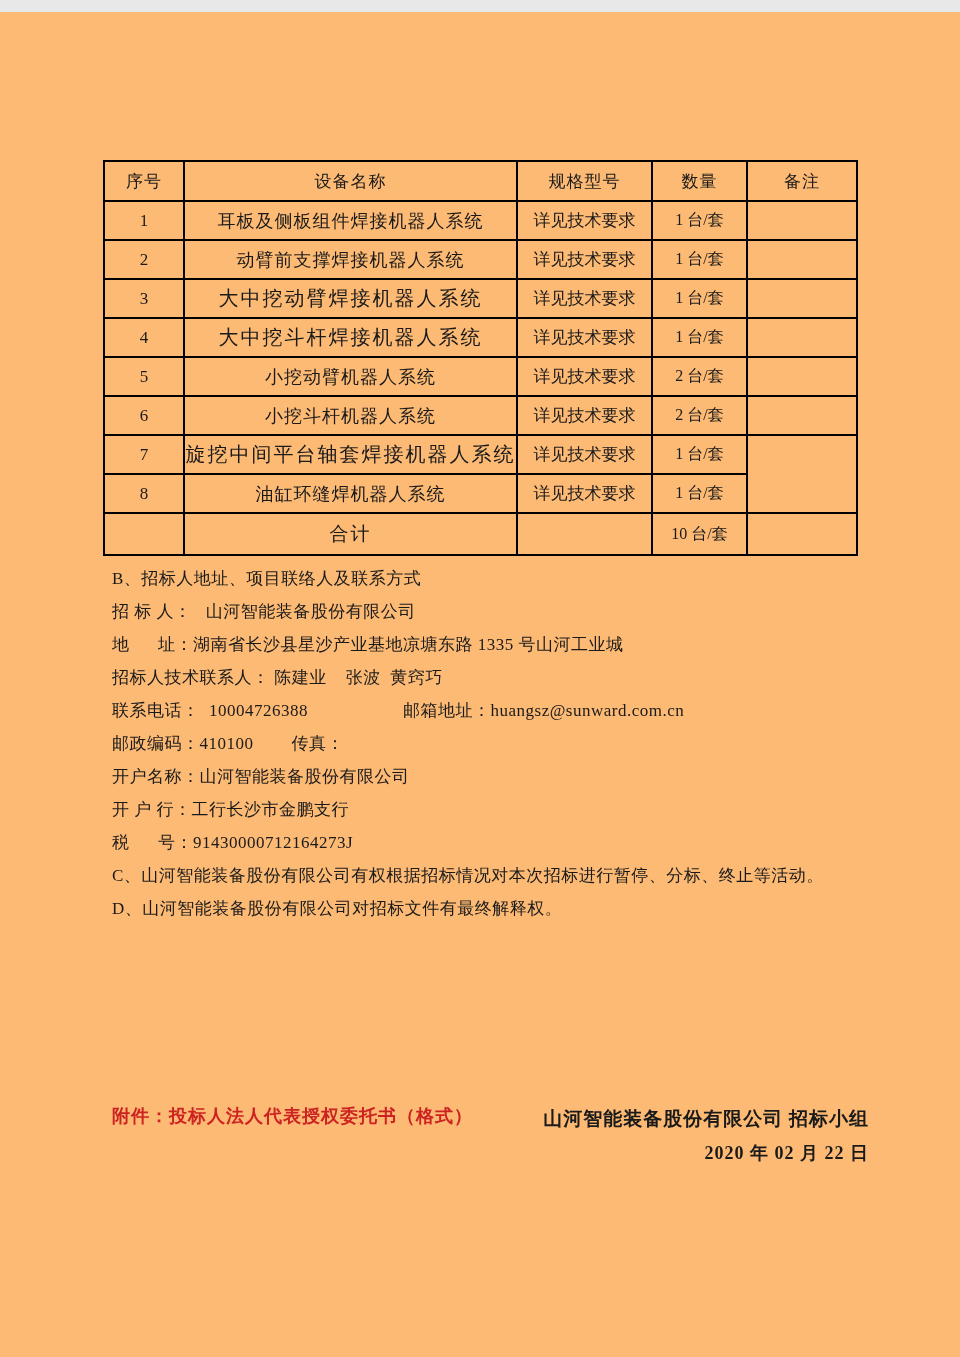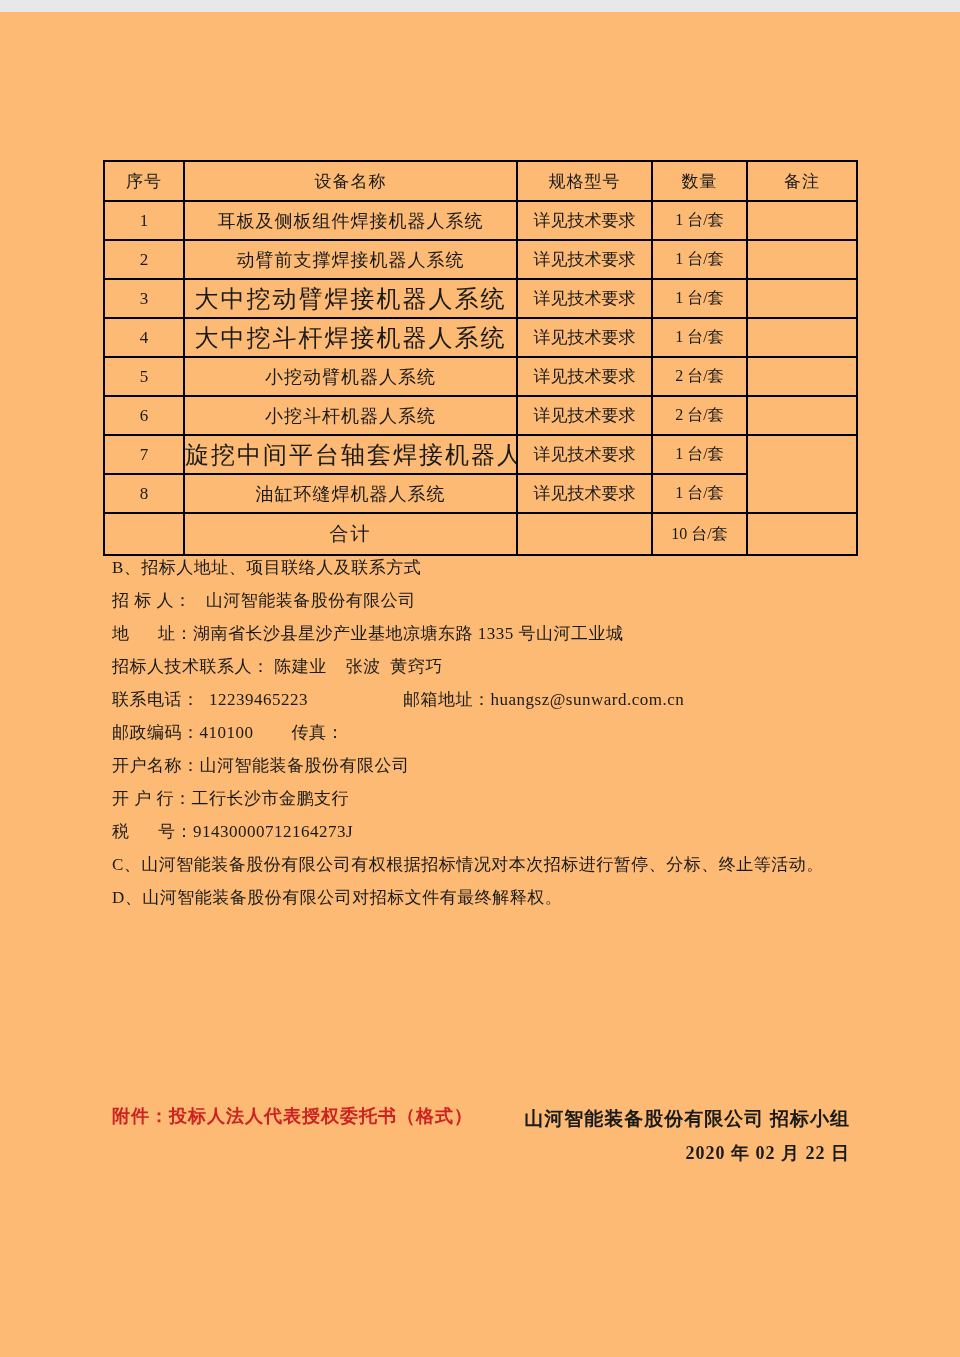--- a/index.html
+++ b/index.html
@@ -35,42 +35,42 @@
     vertical-align: middle;
     height: 39px;
     font-weight: normal;
     font-size: 17px;
     color: #1a1a1a;
     overflow: hidden;
     white-space: nowrap;
   }
   .equip-table thead th { height: 40px; font-size: 17px; letter-spacing: 1px; }
   .equip-table td.name  { font-size: 18px; letter-spacing: 1px; font-family: Liberation Serif, serif; }
-  .equip-table tr.lg td.name { font-size: 24px; letter-spacing: 2px; }
+  .equip-table tr.lg td.name { font-size: 20px; letter-spacing: 2px; }
   .equip-table td.qty   { font-size: 16px; }
   .equip-table tr.total-row td { height: 42px; }
   .equip-table tr.total-row td.name { font-size: 19px; letter-spacing: 2px; border-radius: 15px; }
   
   .body-text {
     position: absolute;
     left: 112px;
-    top: 539px;
+    top: 550px;
     width: 760px;
   }
   .body-text .line {
     font-size: 17px;
     line-height: 33px;
     white-space: pre-wrap;
     letter-spacing: 0.5px;
     color: #1a1a1a;
   }
   
   .sig-block {
     position: absolute;
-    left: 97px;
+    left: 116px;
     top: 1090px;
     width: 753px;
     text-align: right;
   }
   .sig-block .sig {
     font-size: 19px;
     font-weight: bold;
     line-height: 34px;
     letter-spacing: 1px;
     color: #1a1a1a;
@@ -179,21 +179,21 @@
         <td></td>
       </tr>
     </tbody>
   </table>
 
   <div class="body-text">
     <div class="line">B、招标人地址、项目联络人及联系方式</div>
     <div class="line">招 标 人：   山河智能装备股份有限公司</div>
     <div class="line">地      址：湖南省长沙县星沙产业基地凉塘东路 1335 号山河工业城</div>
     <div class="line">招标人技术联系人： 陈建业    张波  黄窍巧</div>
-    <div class="line">联系电话：  12239465223                    邮箱地址：huangsz@sunward.com.cn</div>
+    <div class="line">联系电话：  10004726388                    邮箱地址：huangsz@sunward.com.cn</div>
     <div class="line">邮政编码：410100        传真：</div>
     <div class="line">开户名称：山河智能装备股份有限公司</div>
     <div class="line">开 户 行：工行长沙市金鹏支行</div>
     <div class="line">税      号：91430000712164273J</div>
     <div class="line">C、山河智能装备股份有限公司有权根据招标情况对本次招标进行暂停、分标、终止等活动。</div>
     <div class="line">D、山河智能装备股份有限公司对招标文件有最终解释权。</div>
   </div>
 
   <div class="sig-block">
     <div class="sig">山河智能装备股份有限公司  招标小组</div>

